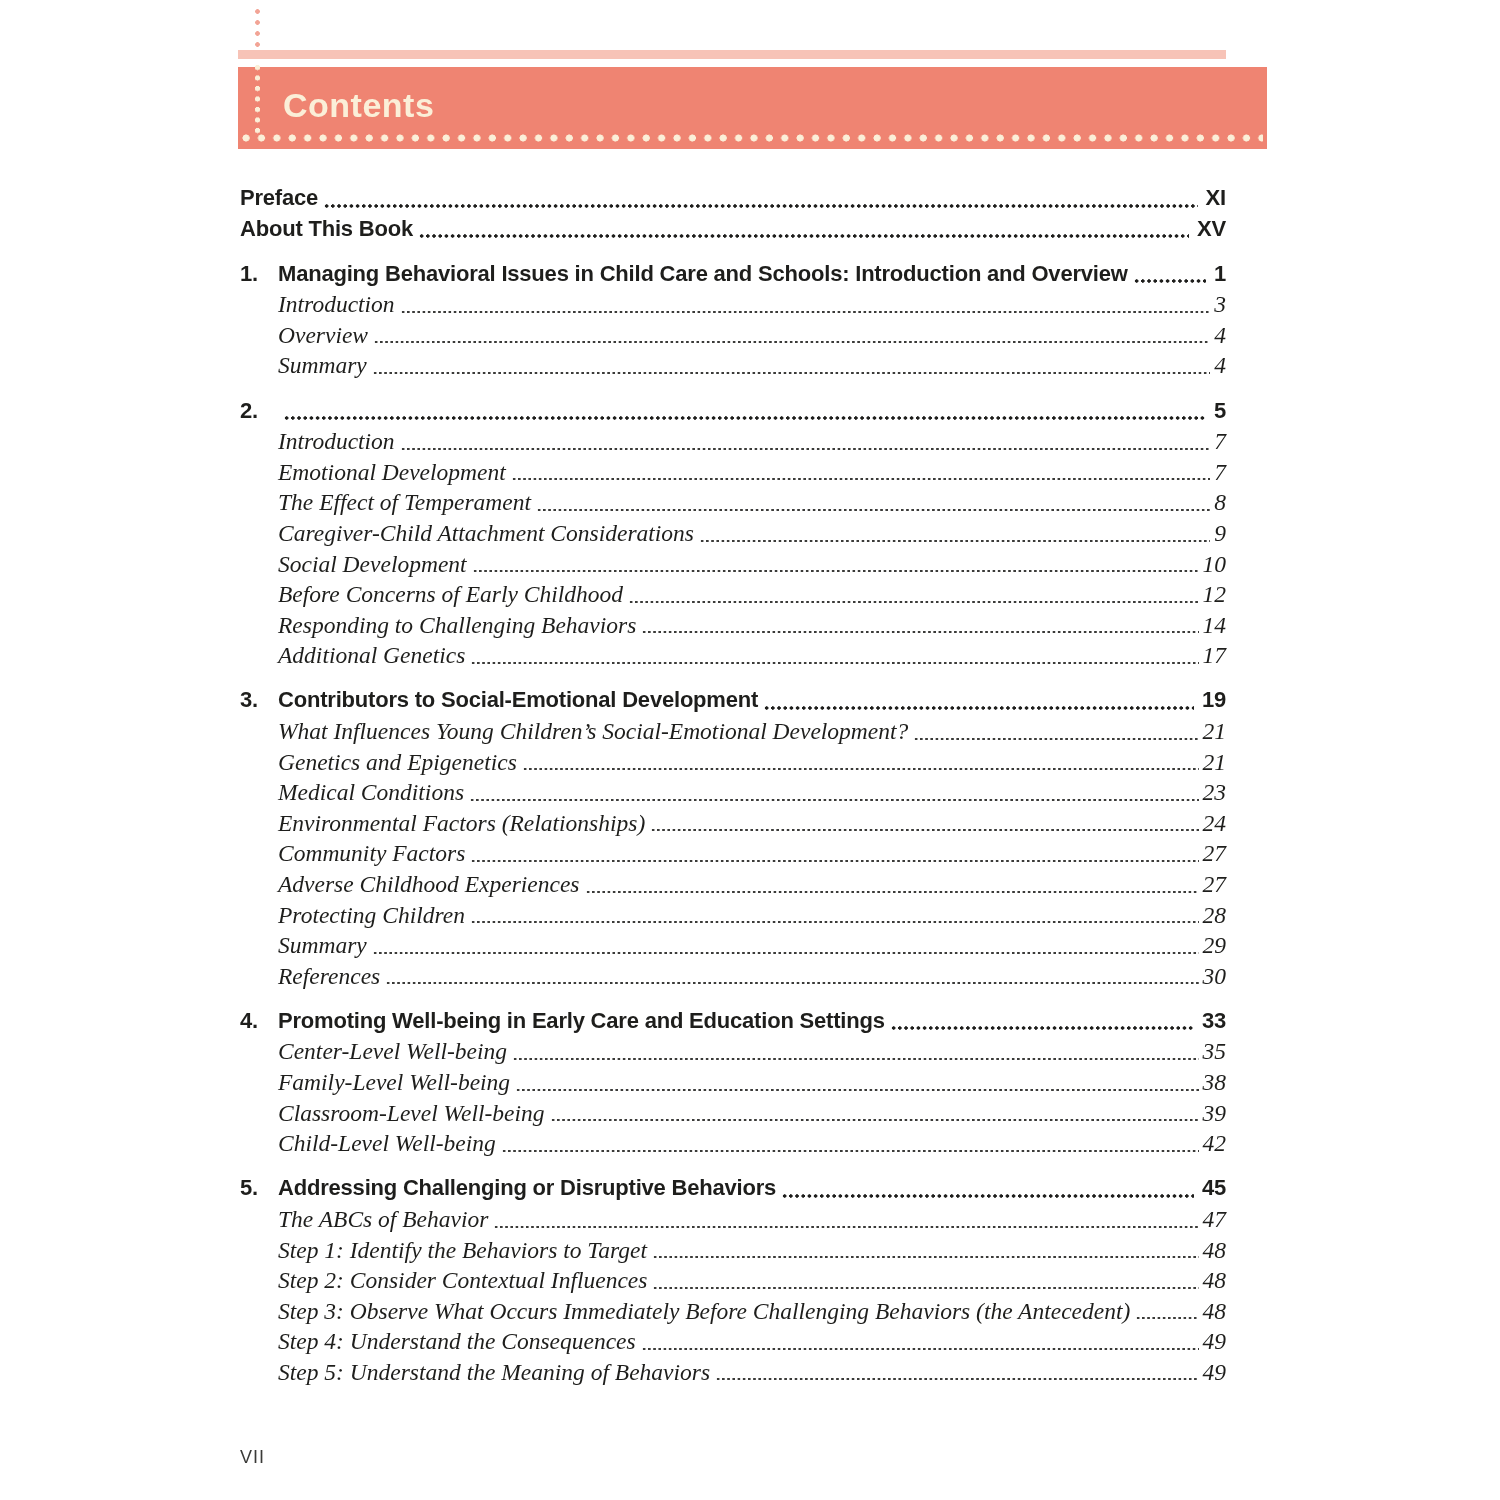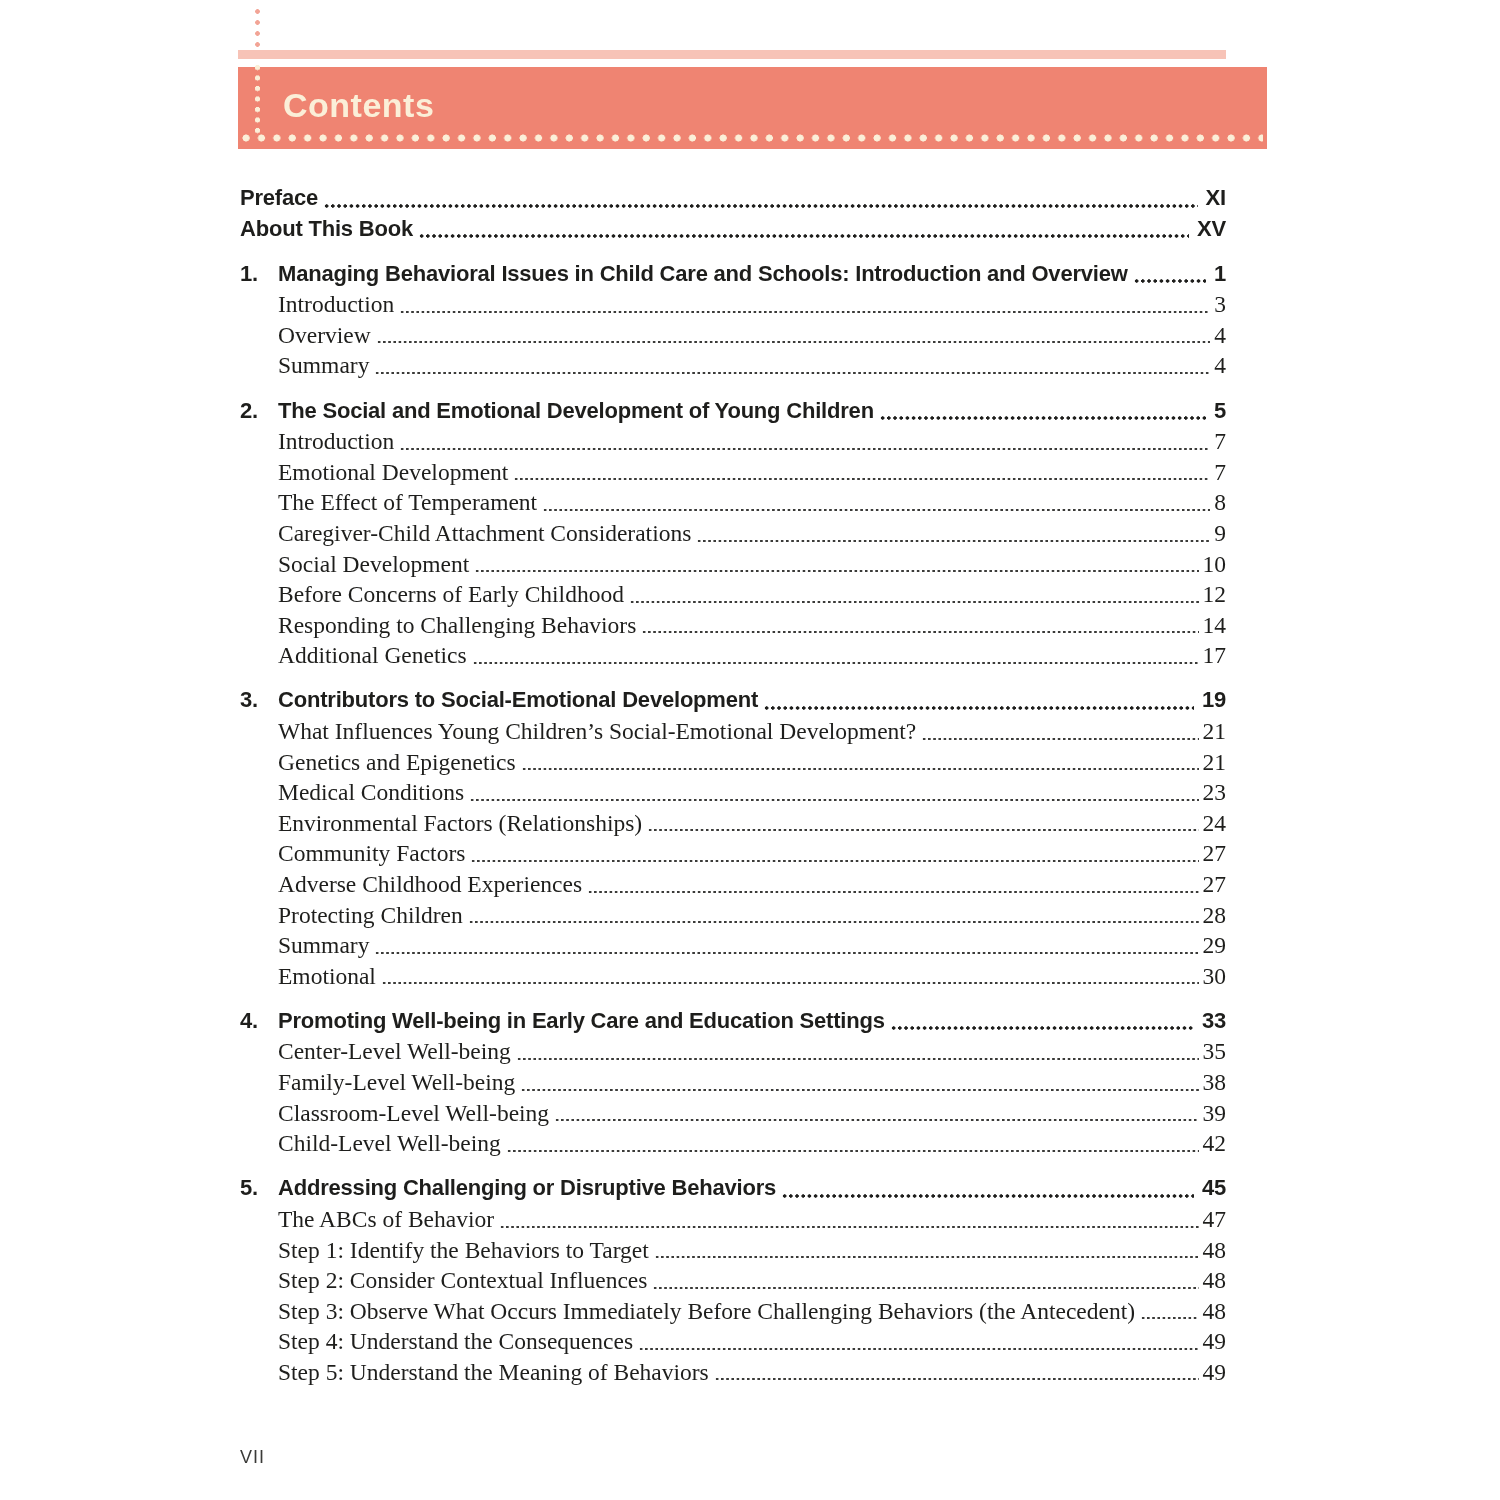--- a/index.html
+++ b/index.html
@@ -40,21 +40,21 @@
   }
 
   
   .toc { position:absolute; left:240px; top:185px; width:986px; }
   .row { display:flex; align-items:baseline; height:30.6px; white-space:nowrap;justify-content:space-between; }
   .row.bold {
     font-family:"Liberation Sans", sans-serif; font-weight:700;
     font-size:22px; letter-spacing:-0.2px;
   }
   .row.serif {
-    font-family:"Liberation Serif", serif; font-weight:400; font-size:23.5px;
+    font-family:"Liberation Serif", serif; font-weight:400; font-size:23.5px;font-style:italic;
   }
   .row.indent { padding-left:38px; }
   .row .num { flex:none; width:38px; }
   .row .title { flex:none; }
   .leader {
     flex:1 1 auto; align-self:flex-end; height:4px; margin:0 4px 8px 6px;
     background-image:radial-gradient(circle at 2px 2px, #3a3a38 1.15px, transparent 1.45px);
     background-size:5.2px 4px; background-repeat:repeat-x; min-width:10px;
   }
   .row.bold .leader {
@@ -112,21 +112,20 @@
         <span class="leader"></span>
         <span class="pnum">4</span>
       </div>
       <div class="row serif indent">
         <span class="title">Summary</span>
         <span class="leader"></span>
         <span class="pnum">4</span>
       </div>
       <div class="row bold chapter-heading">
         <span class="num">2.</span>
-        <span class="title">The Social and Emotional Development of Young Children</span>
         <span class="leader"></span>
         <span class="pnum">5</span>
       </div>
       <div class="row serif indent">
         <span class="title">Introduction</span>
         <span class="leader"></span>
         <span class="pnum">7</span>
       </div>
       <div class="row serif indent">
         <span class="title">Emotional Development</span>
@@ -203,21 +202,21 @@
         <span class="title">Protecting Children</span>
         <span class="leader"></span>
         <span class="pnum">28</span>
       </div>
       <div class="row serif indent">
         <span class="title">Summary</span>
         <span class="leader"></span>
         <span class="pnum">29</span>
       </div>
       <div class="row serif indent">
-        <span class="title">Emotional</span>
+        <span class="title">References</span>
         <span class="leader"></span>
         <span class="pnum">30</span>
       </div>
       <div class="row bold chapter-heading">
         <span class="num">4.</span>
         <span class="title">Promoting Well-being in Early Care and Education Settings</span>
         <span class="leader"></span>
         <span class="pnum">33</span>
       </div>
       <div class="row serif indent">

